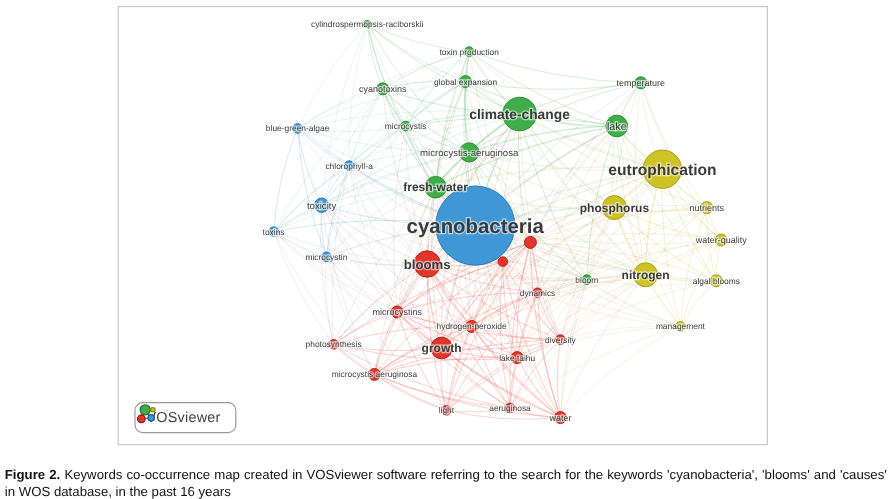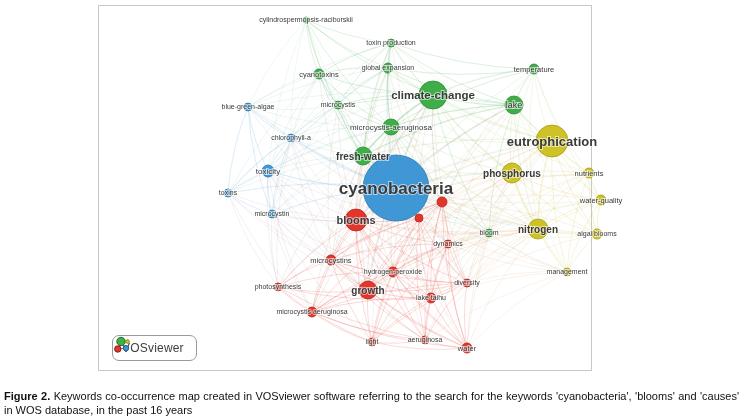--- a/index.html
+++ b/index.html
@@ -1,21 +1,21 @@
 <!DOCTYPE html>
 <html><head>
 <meta charset="utf-8">
 <style>
   html,body{margin:0;padding:0;}
   body{
     width:743px;height:416px;position:relative;background:#ffffff;
     font-family:"Liberation Sans",sans-serif;overflow:hidden;
   }
   .figure-box{
-    position:absolute;left:98px;top:5px;width:494px;height:366px;
+    position:absolute;left:98px;top:5px;width:542px;height:366px;
     border:1px solid #c8c8c8;background:#ffffff;box-sizing:border-box;
   }
   .figure-box svg{position:absolute;left:0;top:0;}
   .vos-logo{
     position:absolute;left:13px;bottom:9px;
     display:flex;align-items:center;gap:6px;
     border:1px solid #9a9a9a;border-radius:7px;background:#ffffff;
     padding:5px 12px 5px 9px;z-index:5;
   }
   .vos-logo-text{font-size:12px;color:#3f3f3f;letter-spacing:0.2px;}

